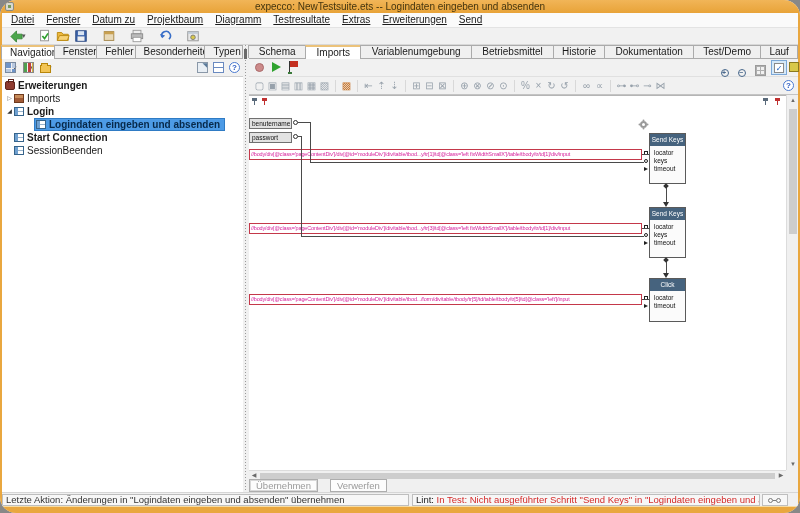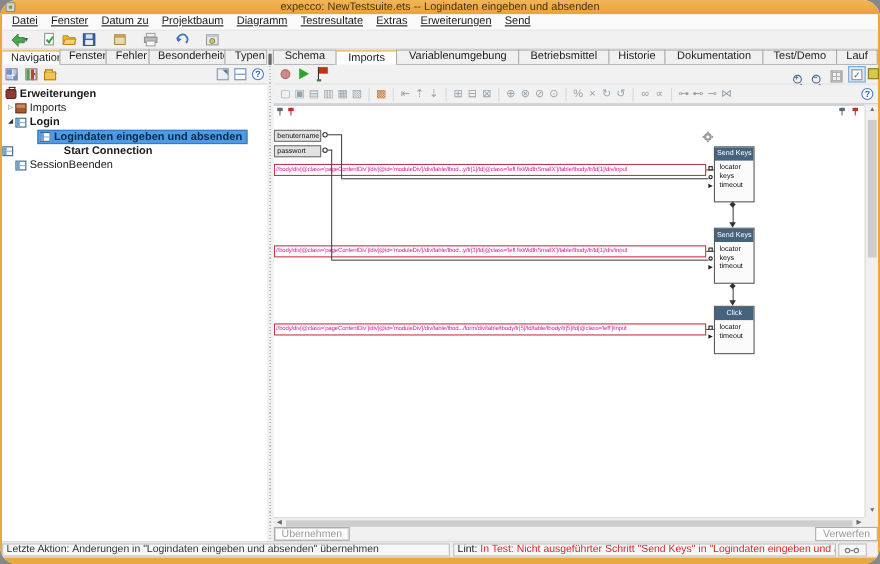--- a/index.html
+++ b/index.html
@@ -130,21 +130,21 @@
 
   
   .vscroll{left:537px;top:50px;width:12px;height:375px;background:#F0F0F0;border-left:1px solid #DCDCDC;}
   .hscroll{left:0;top:425px;width:537px;height:9px;background:#F0F0F0;border-top:1px solid #DCDCDC;}
   .corner{left:537px;top:425px;width:12px;height:9px;background:#F0F0F0;}
   .sarr{position:absolute;font-size:6px;color:#6A6A6A;width:12px;text-align:center;line-height:9px;}
   .vthumb{position:absolute;left:2px;top:14px;width:8px;height:125px;background:#CDCDCD;}
   .hthumb{position:absolute;left:11px;top:2px;width:515px;height:6px;background:#CDCDCD;}
 
   
-  .btnrow{left:0;top:434px;width:549px;height:13px;background:#F0F0F0;display:flex;justify-content:space-between;gap:12px;align-items:center;}
+  .btnrow{left:0;top:434px;width:549px;height:13px;background:#F0F0F0;display:flex;justify-content:flex-start;gap:12px;align-items:center;}
   .pbtn{height:13px;min-width:52px;background:#FCFCFC;border:1px solid #ADADAD;color:#9A9A9A;
         font-size:9.5px;line-height:11px;text-align:center;padding:0 6px;}
   .pbtn.def{box-shadow:inset 0 0 0 1px #D8D8D8;}
 
   
   .statusbar{left:2px;top:492px;width:796px;height:14px;background:#F0F0F0;border-top:1px solid #D6D6D6;}
   .sfield{position:absolute;top:1px;height:12px;background:#F7F7F7;border:1px solid #BEBEBE;
           font-size:9.5px;line-height:10px;padding:0 3px;white-space:nowrap;overflow:hidden;color:#333;}
   .lint-label{color:#222;}
   .lint-msg{color:#D42A2A;}
@@ -279,21 +279,21 @@
         <span class="exp open">◢</span>
         <span class="ticon icon-testcase"></span>
         <span class="lbl bold">Login</span>
       </div>
       <div class="trow" style="padding-left:32px;">
         <span class="sel-wrap">
           <span class="ticon icon-testcase"></span>
           <span class="lbl bold">Logindaten eingeben und absenden</span>
         </span>
       </div>
-      <div class="trow" style="gap:43px;">
+      <div class="trow" style="padding-left:12px;">
         <span class="ticon icon-testcase"></span>
         <span class="lbl bold">Start Connection</span>
       </div>
       <div class="trow" style="padding-left:12px;">
         <span class="ticon icon-testcase"></span>
         <span class="lbl">SessionBeenden</span>
       </div>
     </div>
   </div>
 

